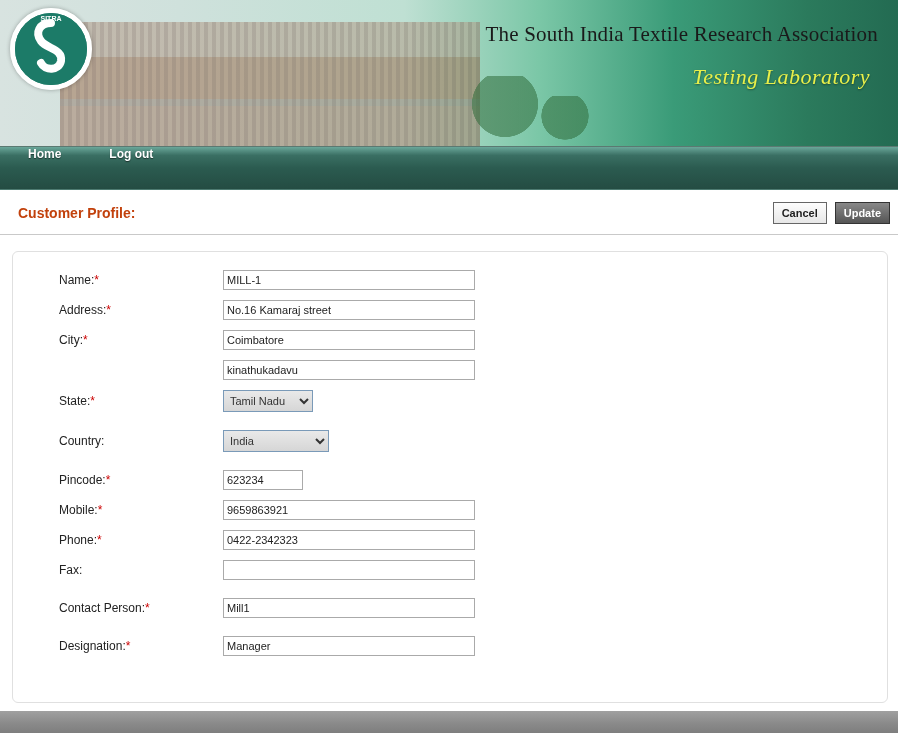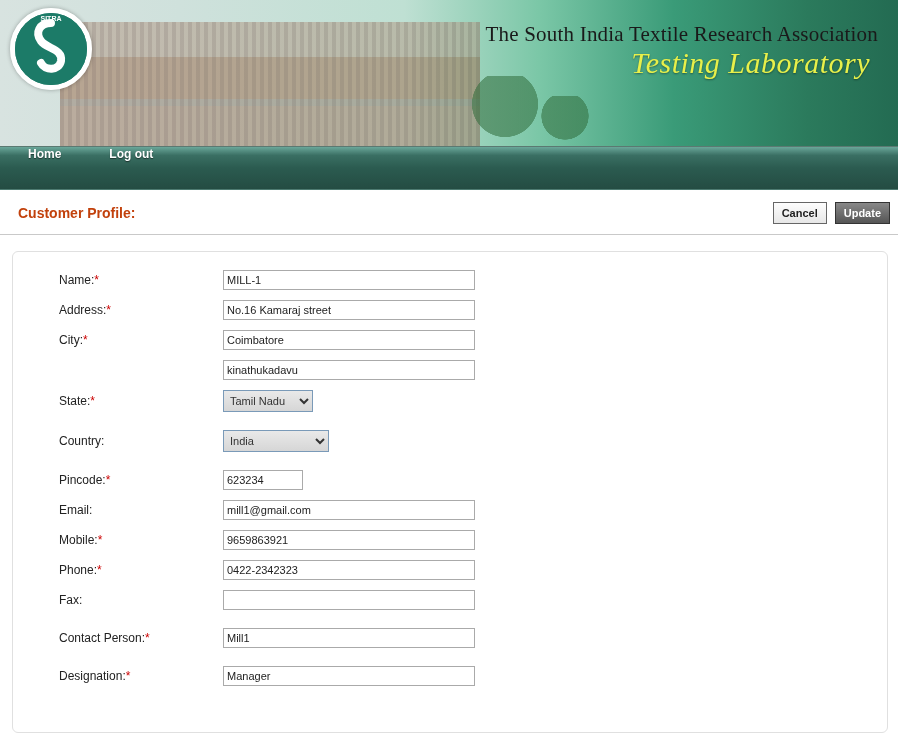--- a/index.html
+++ b/index.html
@@ -47,23 +47,23 @@
     position: absolute;
     right: 20px; top: 22px;
     font-family: Georgia, "Times New Roman", serif;
     font-size: 21px;
     color: #1a1a1a;
     text-align: right;
     letter-spacing: 0.2px;
   }
   .banner-sub {
     position: absolute;
-    right: 28px; top: 46px;
+    right: 28px; top: 64px;
     font-family: Georgia, "Times New Roman", serif;
-    font-size: 30px;
+    font-size: 22px;
     font-style: italic;
     color: #e8f04a;
     text-shadow: 0 1px 2px rgba(0,0,0,0.4);
     letter-spacing: 0.5px;
   }
   
   .navbar {
     height: 44px;
     background: linear-gradient(180deg, #6aa79a 0%, #3a6f63 20%, #2b5b50 50%, #244c42 100%);
     border-top: 1px solid rgba(255,255,255,0.25);
@@ -248,26 +248,20 @@
 
   <div class="spacer8"></div>
 
   <div class="form-row">
     <div class="form-label">
       <span>Pincode:</span><span class="req">*</span>
     </div>
     <input class="text-input short" type="text" value="623234" style="">
   </div>
 
-  <div class="form-row">
-    <div class="form-label">
-      <span>Email:</span>
-    </div>
-    <input class="text-input" type="text" value="mill1@gmail.com" style="">
-  </div>
 
   <div class="form-row">
     <div class="form-label">
       <span>Mobile:</span><span class="req">*</span>
     </div>
     <input class="text-input" type="text" value="9659863921" style="">
   </div>
 
   <div class="form-row">
     <div class="form-label">

